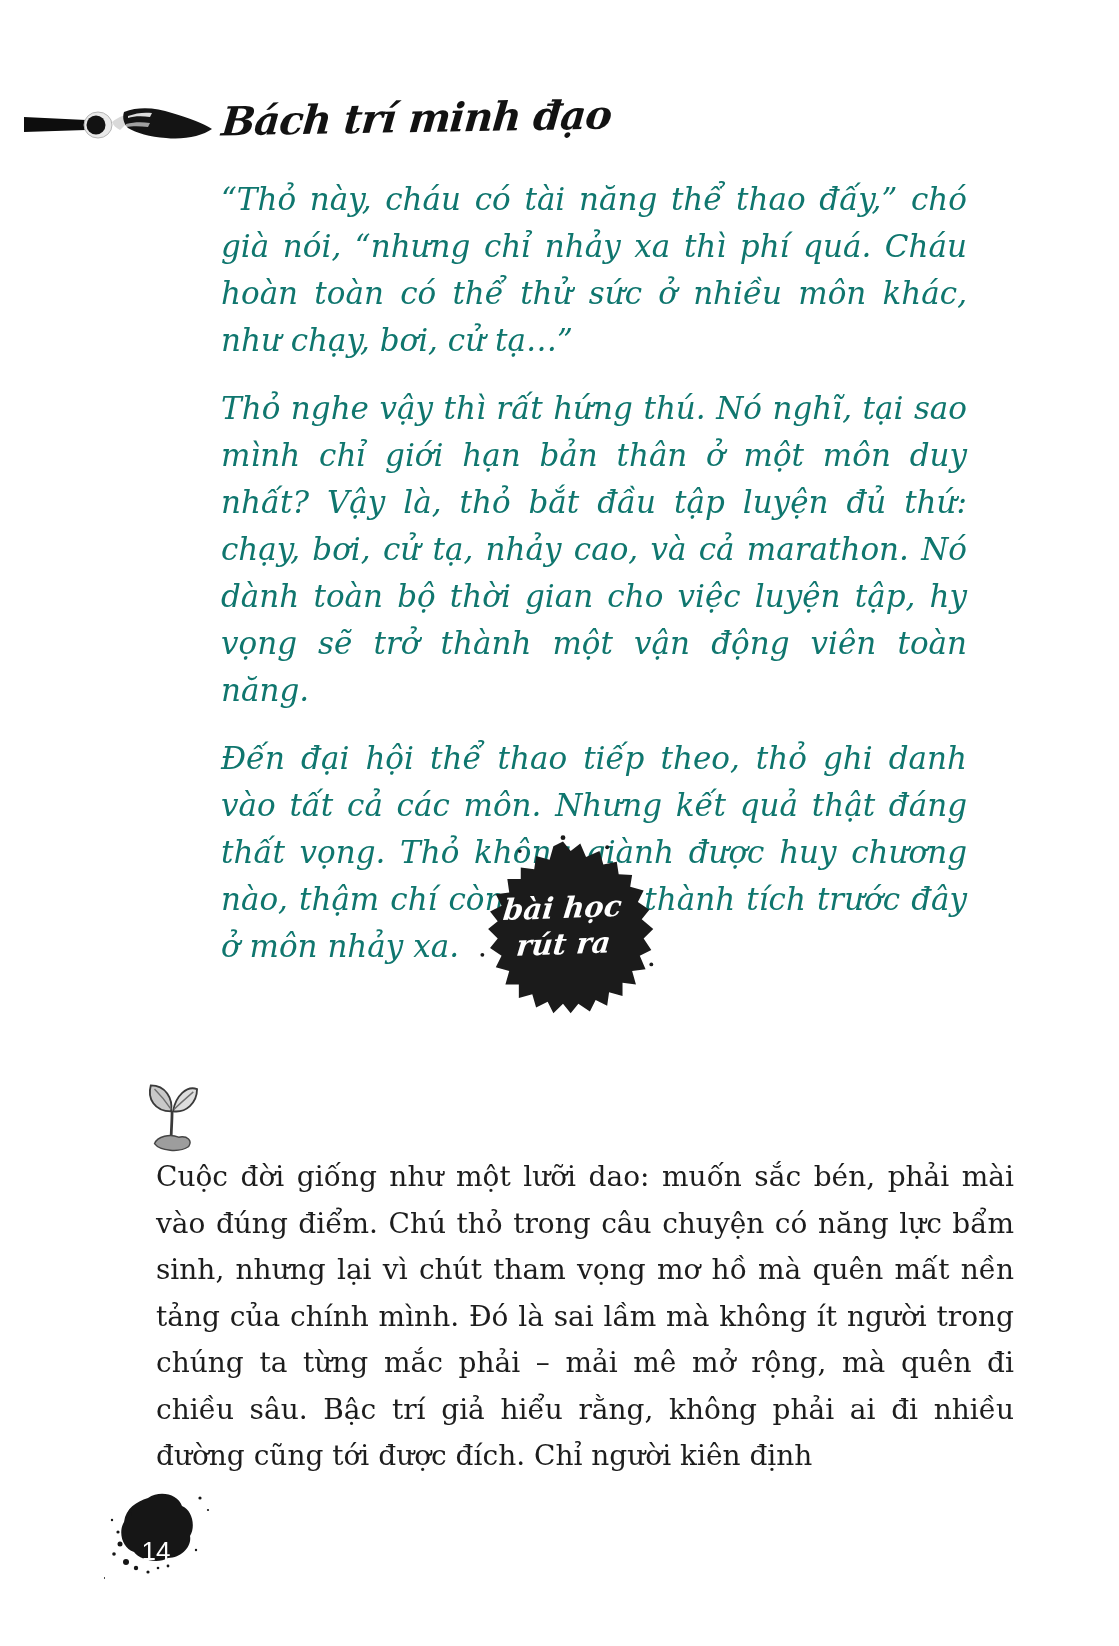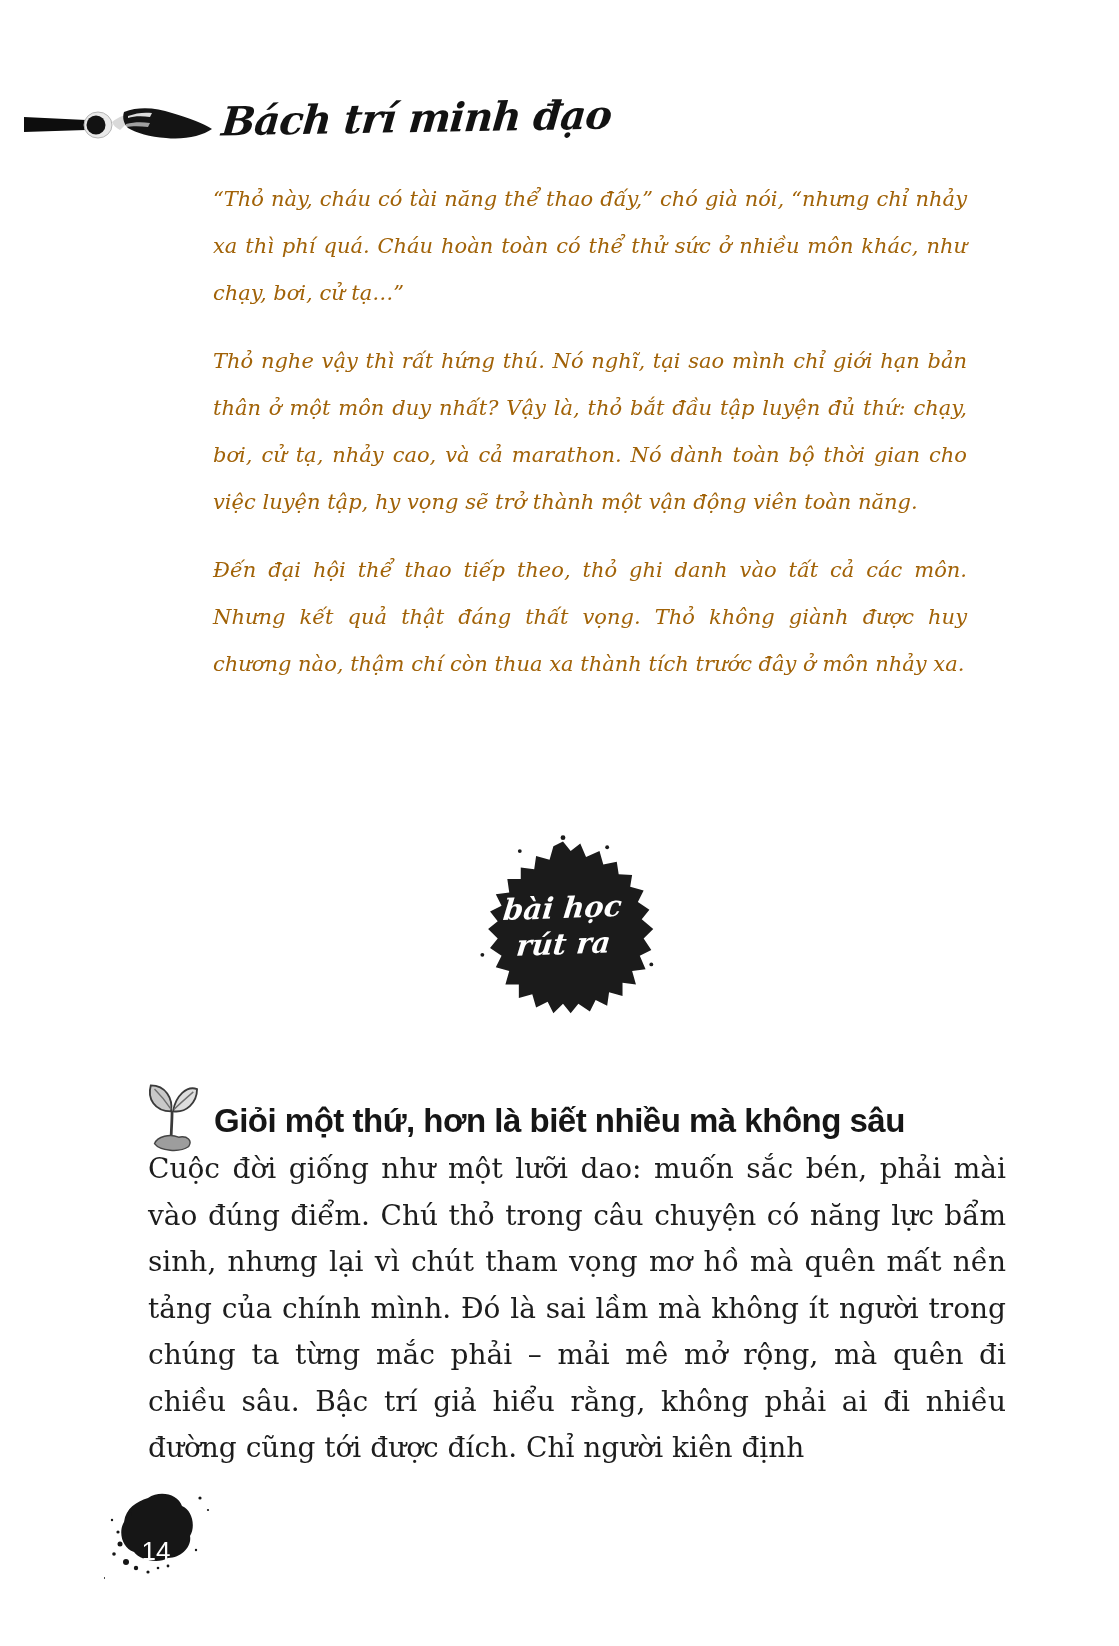--- a/index.html
+++ b/index.html
@@ -22,26 +22,26 @@
     font-size: 40px; letter-spacing: -1px;
     transform: skewX(-6deg) rotate(-1deg);
     color:#121212; white-space: nowrap;
   }
 
   
   .story {
     position:absolute; left:205px; top:176px; width:762px;
   }
   .story p {
-    margin:0 0 21px 8px;
+    margin:0 0 21px 16px;
     font-style: italic;
-    font-size: 21px;
+    font-size: 31px;
     line-height: 47px;
     text-align: justify;
-    color:#a16207;
+    color:#0f766e;
   }
 
   
   .lesson-blob { position:absolute; left:466px; top:830px; width:194px; height:192px; }
   .lesson-blob svg { position:absolute; left:0; top:0; }
   .blob-text {
     position:absolute; left:0; top:0; width:100%; height:100%;
     display:flex; flex-direction:column; align-items:center; justify-content:center;
     gap: 2px; transform: rotate(-2deg);
   }
@@ -70,21 +70,21 @@
     white-space: nowrap;
   }
 
   
   .body-text {
     position:absolute; left:148px; top:1146px; width:858px;
     font-size: 28px;
     line-height: 46.5px;
     text-align: justify;
     color:#1d1d1d;
-    margin:0;
+    margin:8px;
   }
 
   
   .page-splat { position:absolute; left:104px; top:1488px; width:120px; height:110px; }
   .page-splat svg { position:absolute; left:0; top:0; }
   .page-num {
     position:absolute; left:26px; top:48px; width:52px;
     text-align:center;
     color:#ffffff;
     font-family:"Liberation Sans", sans-serif;
@@ -132,21 +132,20 @@
 
   <div class="section-head">
     <svg class="sprout" viewBox="0 0 60 80" aria-hidden="true">
       <path d="M28,36 C10,36 2,22 6,8 C22,8 30,22 28,36 Z" fill="#c9c9c9" stroke="#3a3a3a" stroke-width="2"></path>
       <path d="M30,36 C33,19 45,8 56,12 C56,27 44,38 30,36 Z" fill="#dedede" stroke="#3a3a3a" stroke-width="2"></path>
       <path d="M10,12 C18,20 24,28 28,34" stroke="#6f6f6f" stroke-width="1.5" fill="none"></path>
       <path d="M52,15 C44,22 36,29 31,34" stroke="#6f6f6f" stroke-width="1.5" fill="none"></path>
       <path d="M29,36 C29,48 28,56 28,66" stroke="#3a3a3a" stroke-width="3" fill="none"></path>
       <path d="M10,71 C13,63 27,60 36,64 C46,62 51,68 47,74 C37,81 16,79 10,71 Z" fill="#9d9d9d" stroke="#444444" stroke-width="1.5"></path>
     </svg>
-    <span class="section-title">Giỏi một thứ, hơn là biết nhiều mà không sâu</span>
   </div>
 
   <p class="body-text">Cuộc đời giống như một lưỡi dao: muốn sắc bén, phải mài vào đúng điểm. Chú thỏ trong câu chuyện có năng lực bẩm sinh, nhưng lại vì chút tham vọng mơ hồ mà quên mất nền tảng của chính mình. Đó là sai lầm mà không ít người trong chúng ta từng mắc phải – mải mê mở rộng, mà quên đi chiều sâu. Bậc trí giả hiểu rằng, không phải ai đi nhiều đường cũng tới được đích. Chỉ người kiên định</p>
 
   <div class="page-splat">
     <svg width="120" height="110" viewBox="0 0 120 110" aria-hidden="true">
       <path fill="#161616" d="M44,10 C56,2 74,6 78,18 C88,22 92,38 86,48 C88,58 78,70 64,70 C54,76 36,72 30,64 C18,60 14,44 20,34 C22,20 32,14 44,10 Z"></path>
       <circle cx="16" cy="56" r="2.5" fill="#161616"></circle>
       <circle cx="10" cy="66" r="1.8" fill="#161616"></circle>
       <circle cx="22" cy="74" r="3" fill="#161616"></circle>

